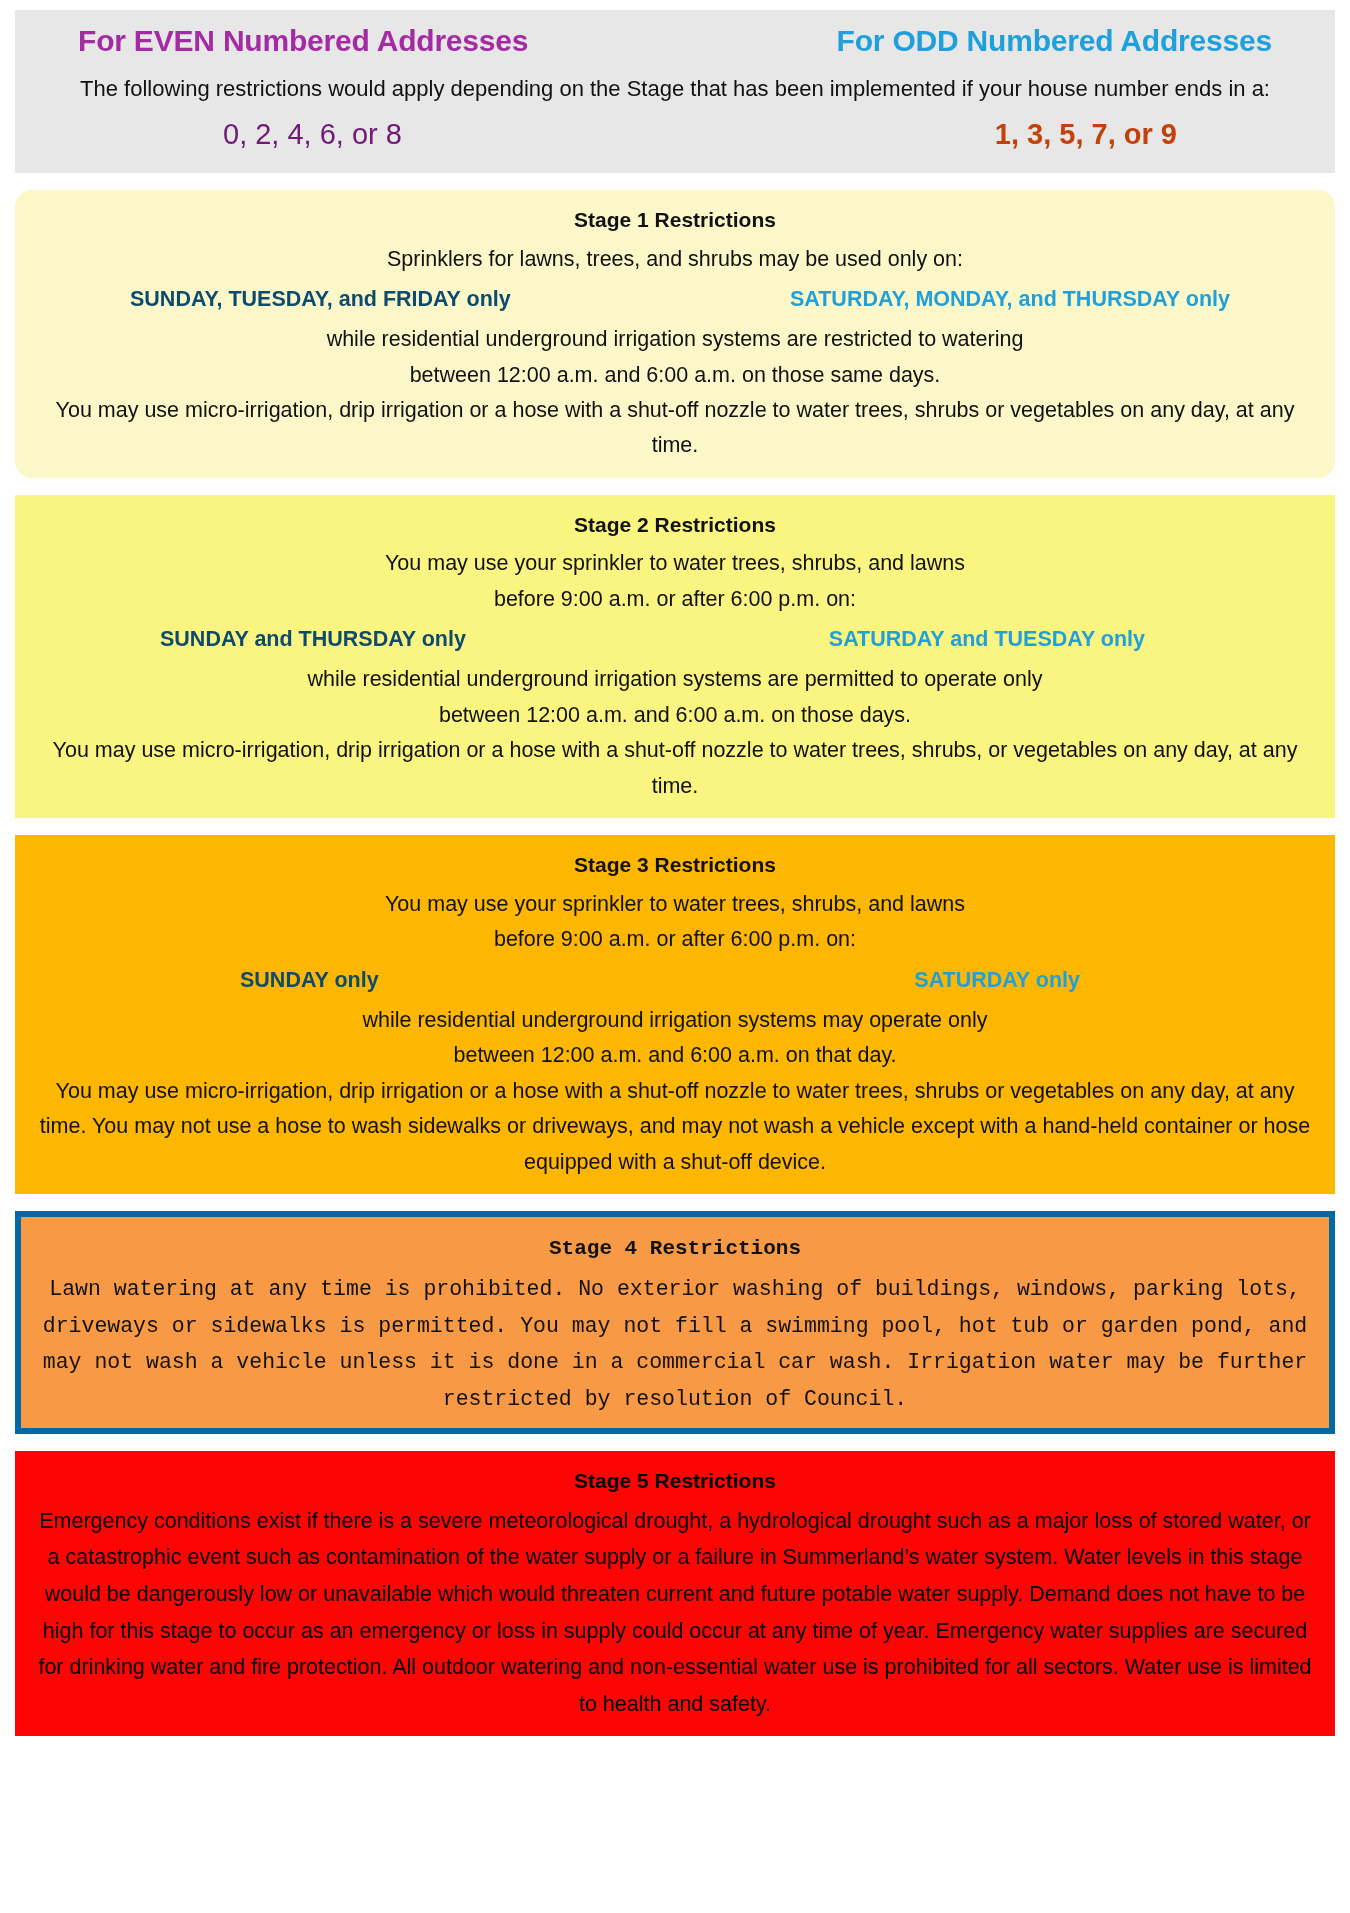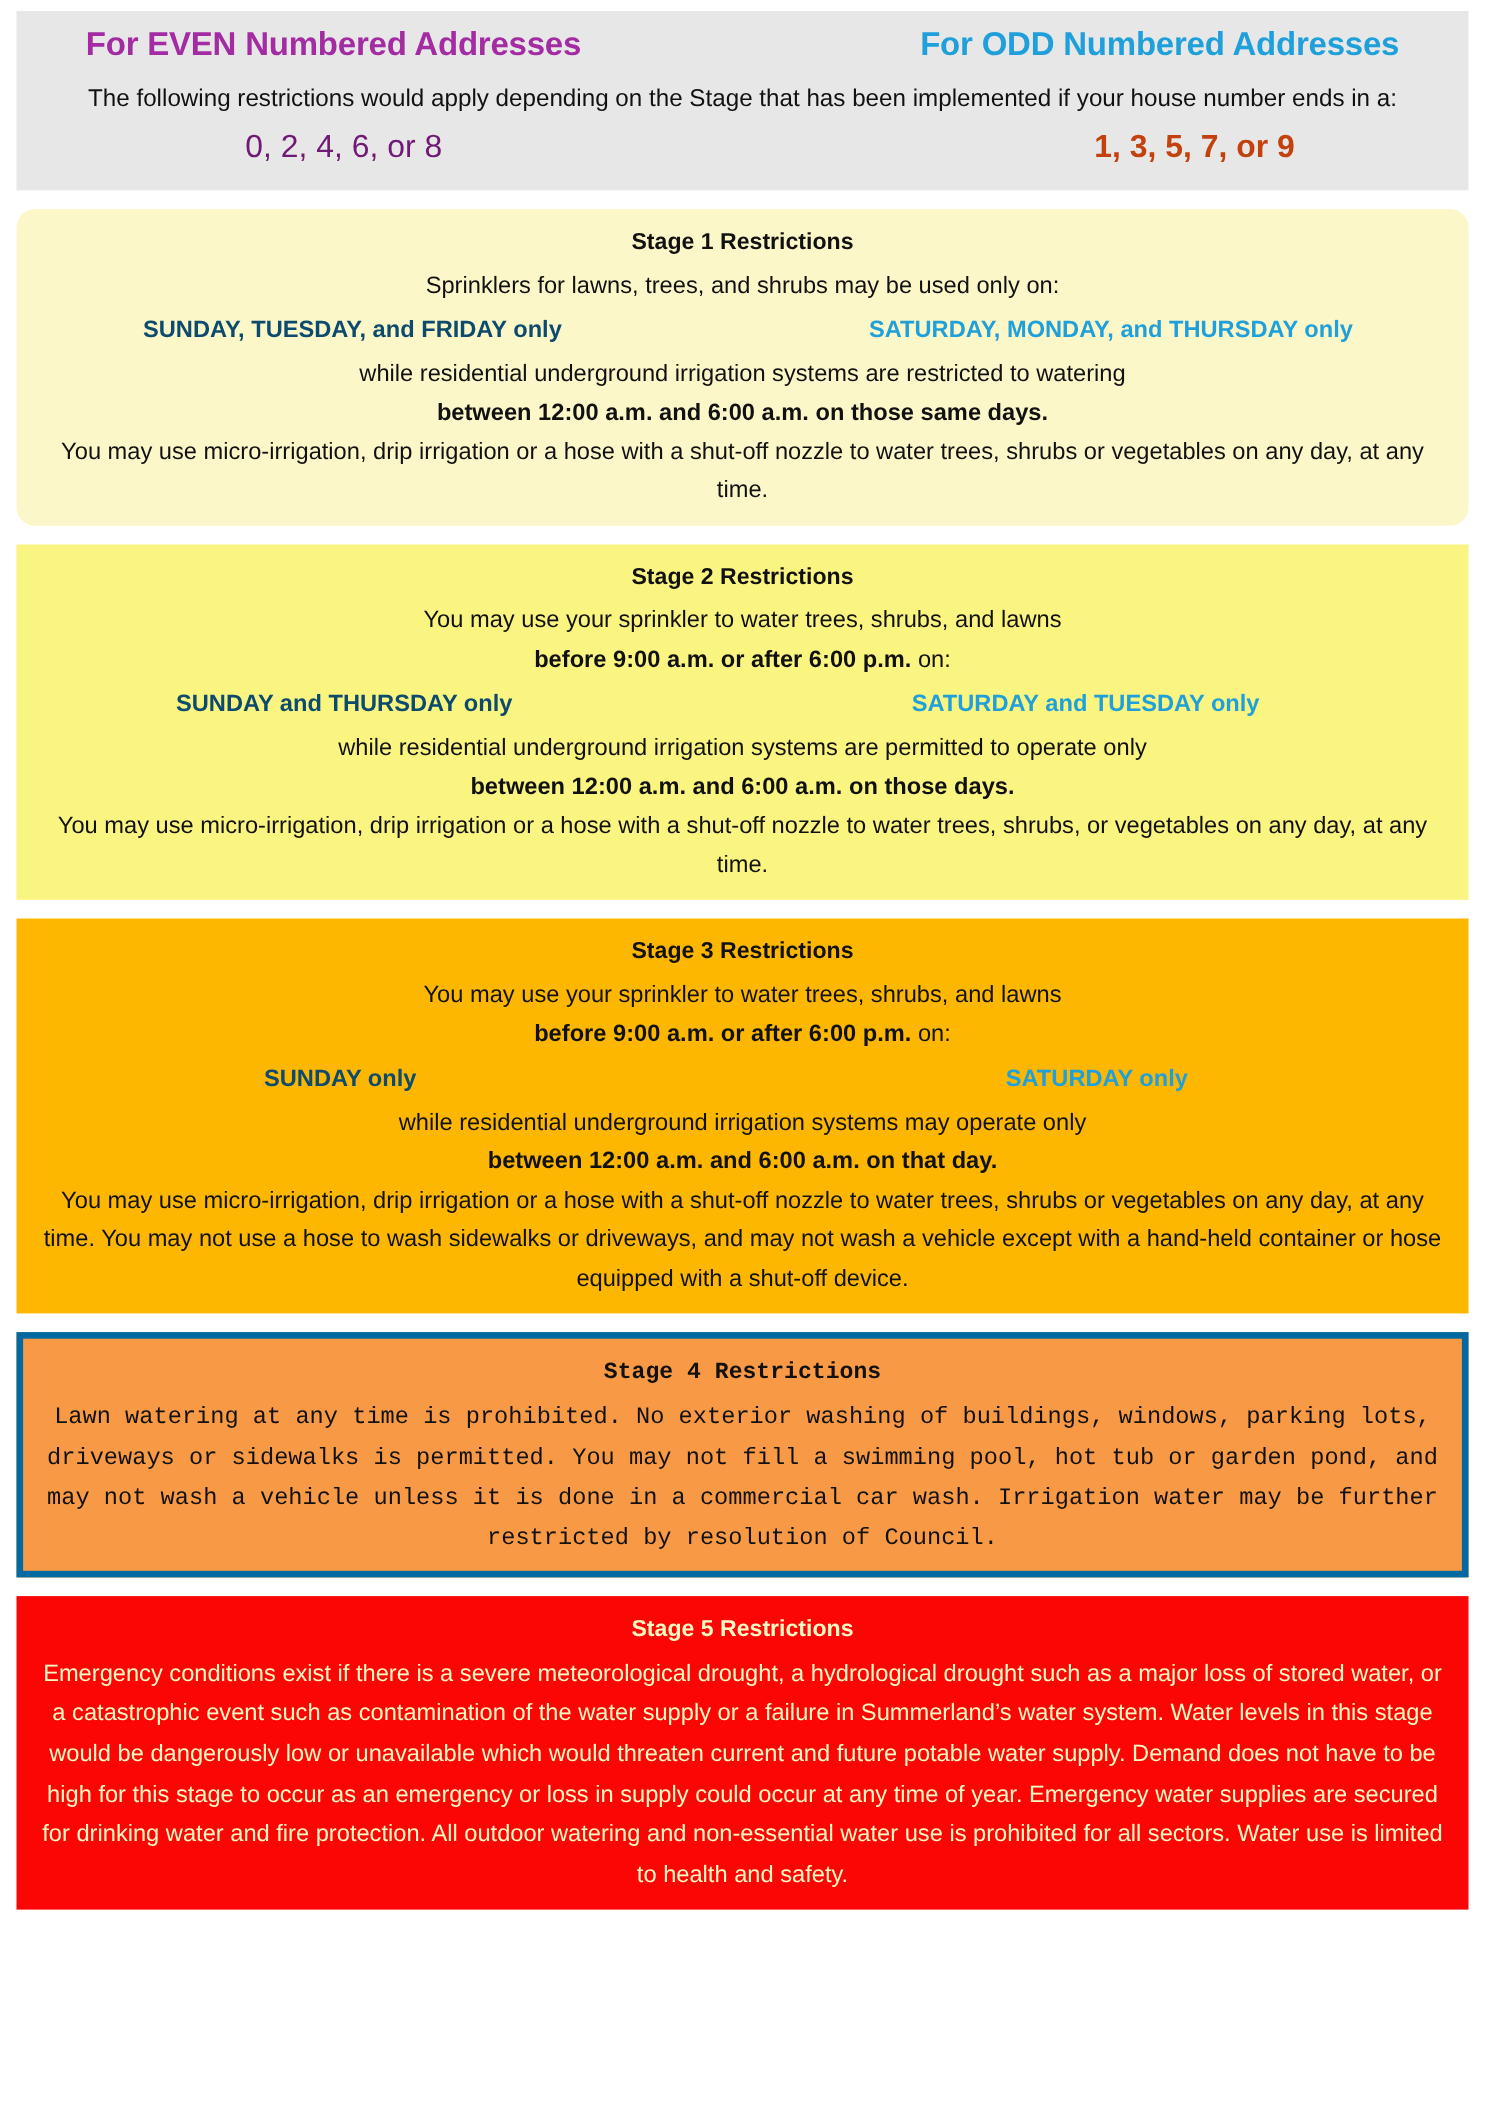--- a/index.html
+++ b/index.html
@@ -93,21 +93,21 @@
   .stage-line {
     font-size: 21.5px;
     line-height: 1.65;
     margin: 0;
   }
   .stage-para {
     font-size: 21.5px;
     line-height: 1.65;
     margin: 0;
   }
-  .b { font-weight: bold; }
+  .b { font-weight: normal; }
 
   .days-row {
     display: flex;
     justify-content: space-between;
     align-items: baseline;
     margin: 10px 0 10px 0;
     padding: 0 10px;
     box-sizing: border-box;
   }
   .days-row.s1 { padding: 0 85px 0 95px; }
@@ -135,21 +135,21 @@
     background: #F89A45;
     border: 6px solid #0369a1;
     padding: 12px 14px 10px 14px;
     font-family: Liberation Mono, monospace;
   }
   .stage5 {
     background: #FB0505;
     color: #ffffff;
   }
   .stage5 .stage-title,
-  .stage5 .stage-para { color: #fef9c3; }
+  .stage5 .stage-para { color: #000000; }
 
   .stage4 .stage-para { line-height: 1.72; }
   .stage5 .stage-para { line-height: 1.70; font-size: 21.5px; }
 </style>
 </head>
 <body>
 
 <div class="page">
 
   <div class="header-band">

